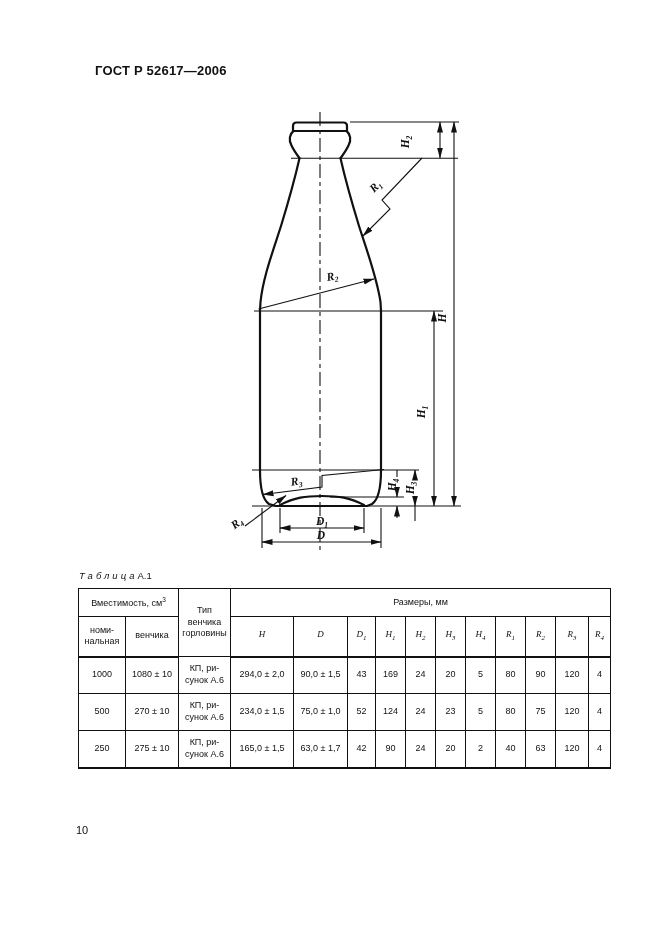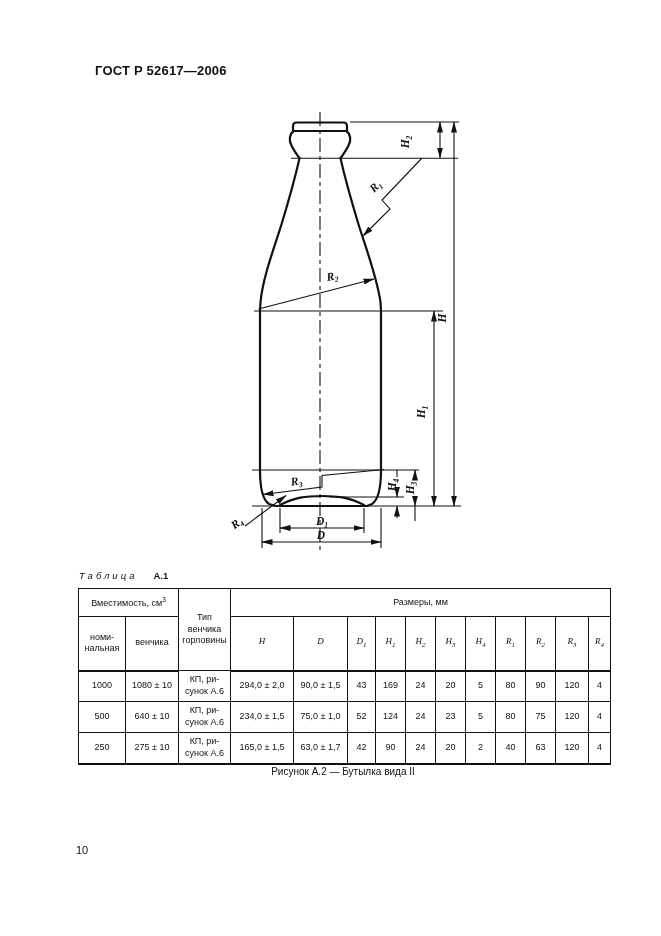--- a/index.html
+++ b/index.html
@@ -2,45 +2,45 @@
 <html><head>
 <meta charset="utf-8">
 <style>
   html,body{margin:0;padding:0;background:#e8e8e8;}
   .page{
     position:relative;width:661px;height:936px;background:#ffffff;
     font-family:"Liberation Sans",sans-serif;color:#111;overflow:hidden;
     margin:0 auto;
   }
   .std-code{position:absolute;left:64px;top:63px;font-size:13px;font-weight:bold;letter-spacing:.2px;margin-left:31px;}
-  .page-num{position:absolute;left:76px;top:844px;font-size:11px;}
+  .page-num{position:absolute;left:76px;top:824px;font-size:11px;}
   .fig-caption{position:absolute;left:78px;top:766px;width:530px;text-align:center;font-size:10px;}
   .table-label{position:absolute;left:79px;top:570px;font-size:9.5px;}
   .table-label .word{letter-spacing:3px;font-style:italic;}
-  .table-label .num{margin-left:16px;font-weight:bold;}
+  .table-label .num{margin-left:0;}
 
   .drawing{position:absolute;left:220px;top:105px;width:250px;height:460px;}
   .drawing text{font-family:"Liberation Serif","DejaVu Serif",serif;font-style:italic;font-weight:bold;
     font-size:11.5px;fill:#111;}
   .drawing .sub{font-size:7.5px;}
   .outline{fill:none;stroke:#111;stroke-width:2.2;stroke-linecap:round;}
   .thin{fill:none;stroke:#111;stroke-width:1.1;}
   .cline{fill:none;stroke:#111;stroke-width:1.1;stroke-dasharray:14 4 4 4;}
 
   table.spec{
     position:absolute;left:78px;top:588px;border-collapse:collapse;table-layout:fixed;
     width:532px;border:1.5px solid #111;border-bottom-width:2.5px;
   }
   table.spec td{
     border:1px solid #111;text-align:center;vertical-align:middle;
     font-size:9px;line-height:1.3;padding:1px 1px;overflow:hidden;
   }
   tr.grouprow{height:28px;}
-  tr.subrow{height:54px;}
-  tr.datarow{height:31px;margin-left:8px;}
+  tr.subrow{height:40px;}
+  tr.datarow{height:37px;margin-left:8px;}
   tr.subrow td, td.span2{border-bottom-width:2.5px;}
   td.small{font-size:8px;}
   .pre{white-space:pre-line;}
   .dimhead{font-family:"Liberation Serif","DejaVu Serif",serif;font-style:italic;font-size:10.5px;}
   .dimhead sub{font-size:7px;}
   sup{font-size:6.5px;}
 </style>
 </head>
 <body>
 
@@ -196,21 +196,21 @@
       <td>24</td>
       <td>20</td>
       <td>5</td>
       <td>80</td>
       <td>90</td>
       <td>120</td>
       <td>4</td>
     </tr>
     <tr class="datarow">
       <td>500</td>
-      <td>640 ± 10</td>
+      <td>270 ± 10</td>
       <td class="pre">КП, ри-
 сунок А.6</td>
       <td>234,0 ± 1,5</td>
       <td>75,0 ± 1,0</td>
       <td>52</td>
       <td>124</td>
       <td>24</td>
       <td>23</td>
       <td>5</td>
       <td>80</td>
@@ -231,17 +231,16 @@
       <td>20</td>
       <td>2</td>
       <td>40</td>
       <td>63</td>
       <td>120</td>
       <td>4</td>
     </tr>
   </tbody>
     </table>
 
-  <div class="fig-caption">Рисунок А.2 — Бутылка вида II</div>
 
   <div class="page-num">10</div>
 
 </div>
 
 </body></html>

